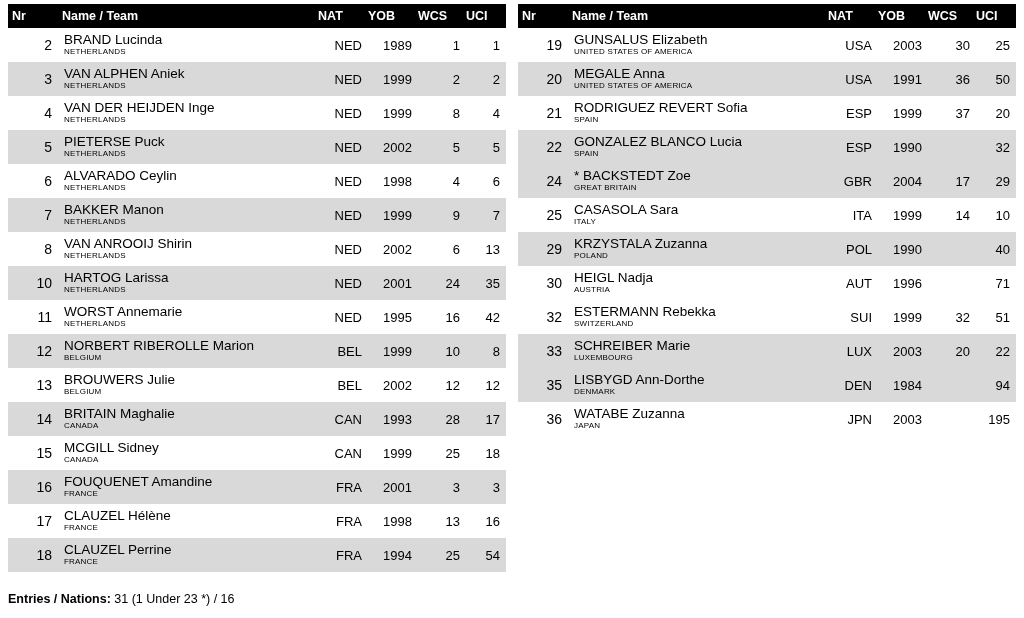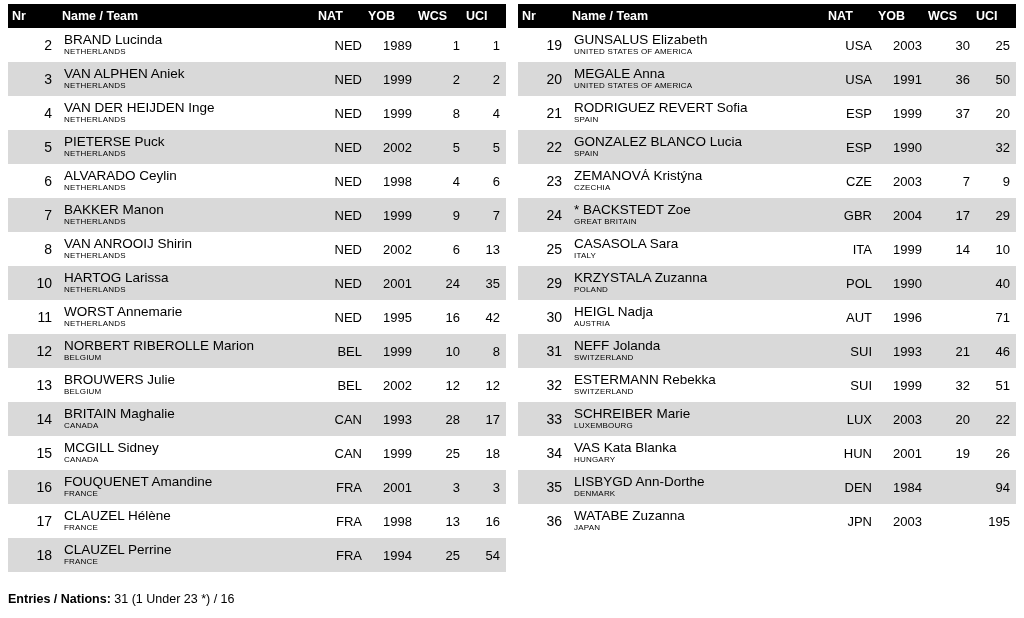--- a/index.html
+++ b/index.html
@@ -370,31 +370,20 @@
               <td class="nr">22</td>
               <td class="name">
                 <span class="rider-name">GONZALEZ BLANCO Lucia</span>
                 <span class="rider-team">SPAIN</span>
               </td>
               <td class="nat">ESP</td>
               <td class="yob">1990</td>
               <td class="wcs"></td>
               <td class="uci">32</td>
             </tr>
-            <tr class="row-odd">
-              <td class="nr">23</td>
-              <td class="name">
-                <span class="rider-name">ZEMANOVÁ Kristýna</span>
-                <span class="rider-team">CZECHIA</span>
-              </td>
-              <td class="nat">CZE</td>
-              <td class="yob">2003</td>
-              <td class="wcs">7</td>
-              <td class="uci">9</td>
-            </tr>
             <tr class="row-even">
               <td class="nr">24</td>
               <td class="name">
                 <span class="rider-name">* BACKSTEDT Zoe</span>
                 <span class="rider-team">GREAT BRITAIN</span>
               </td>
               <td class="nat">GBR</td>
               <td class="yob">2004</td>
               <td class="wcs">17</td>
               <td class="uci">29</td>
@@ -425,31 +414,20 @@
               <td class="nr">30</td>
               <td class="name">
                 <span class="rider-name">HEIGL Nadja</span>
                 <span class="rider-team">AUSTRIA</span>
               </td>
               <td class="nat">AUT</td>
               <td class="yob">1996</td>
               <td class="wcs"></td>
               <td class="uci">71</td>
             </tr>
-            <tr class="row-even">
-              <td class="nr">31</td>
-              <td class="name">
-                <span class="rider-name">NEFF Jolanda</span>
-                <span class="rider-team">SWITZERLAND</span>
-              </td>
-              <td class="nat">SUI</td>
-              <td class="yob">1993</td>
-              <td class="wcs">21</td>
-              <td class="uci">46</td>
-            </tr>
             <tr class="row-odd">
               <td class="nr">32</td>
               <td class="name">
                 <span class="rider-name">ESTERMANN Rebekka</span>
                 <span class="rider-team">SWITZERLAND</span>
               </td>
               <td class="nat">SUI</td>
               <td class="yob">1999</td>
               <td class="wcs">32</td>
               <td class="uci">51</td>
@@ -457,31 +435,20 @@
             <tr class="row-even">
               <td class="nr">33</td>
               <td class="name">
                 <span class="rider-name">SCHREIBER Marie</span>
                 <span class="rider-team">LUXEMBOURG</span>
               </td>
               <td class="nat">LUX</td>
               <td class="yob">2003</td>
               <td class="wcs">20</td>
               <td class="uci">22</td>
-            </tr>
-            <tr class="row-odd">
-              <td class="nr">34</td>
-              <td class="name">
-                <span class="rider-name">VAS Kata Blanka</span>
-                <span class="rider-team">HUNGARY</span>
-              </td>
-              <td class="nat">HUN</td>
-              <td class="yob">2001</td>
-              <td class="wcs">19</td>
-              <td class="uci">26</td>
             </tr>
             <tr class="row-even">
               <td class="nr">35</td>
               <td class="name">
                 <span class="rider-name">LISBYGD Ann-Dorthe</span>
                 <span class="rider-team">DENMARK</span>
               </td>
               <td class="nat">DEN</td>
               <td class="yob">1984</td>
               <td class="wcs"></td>

